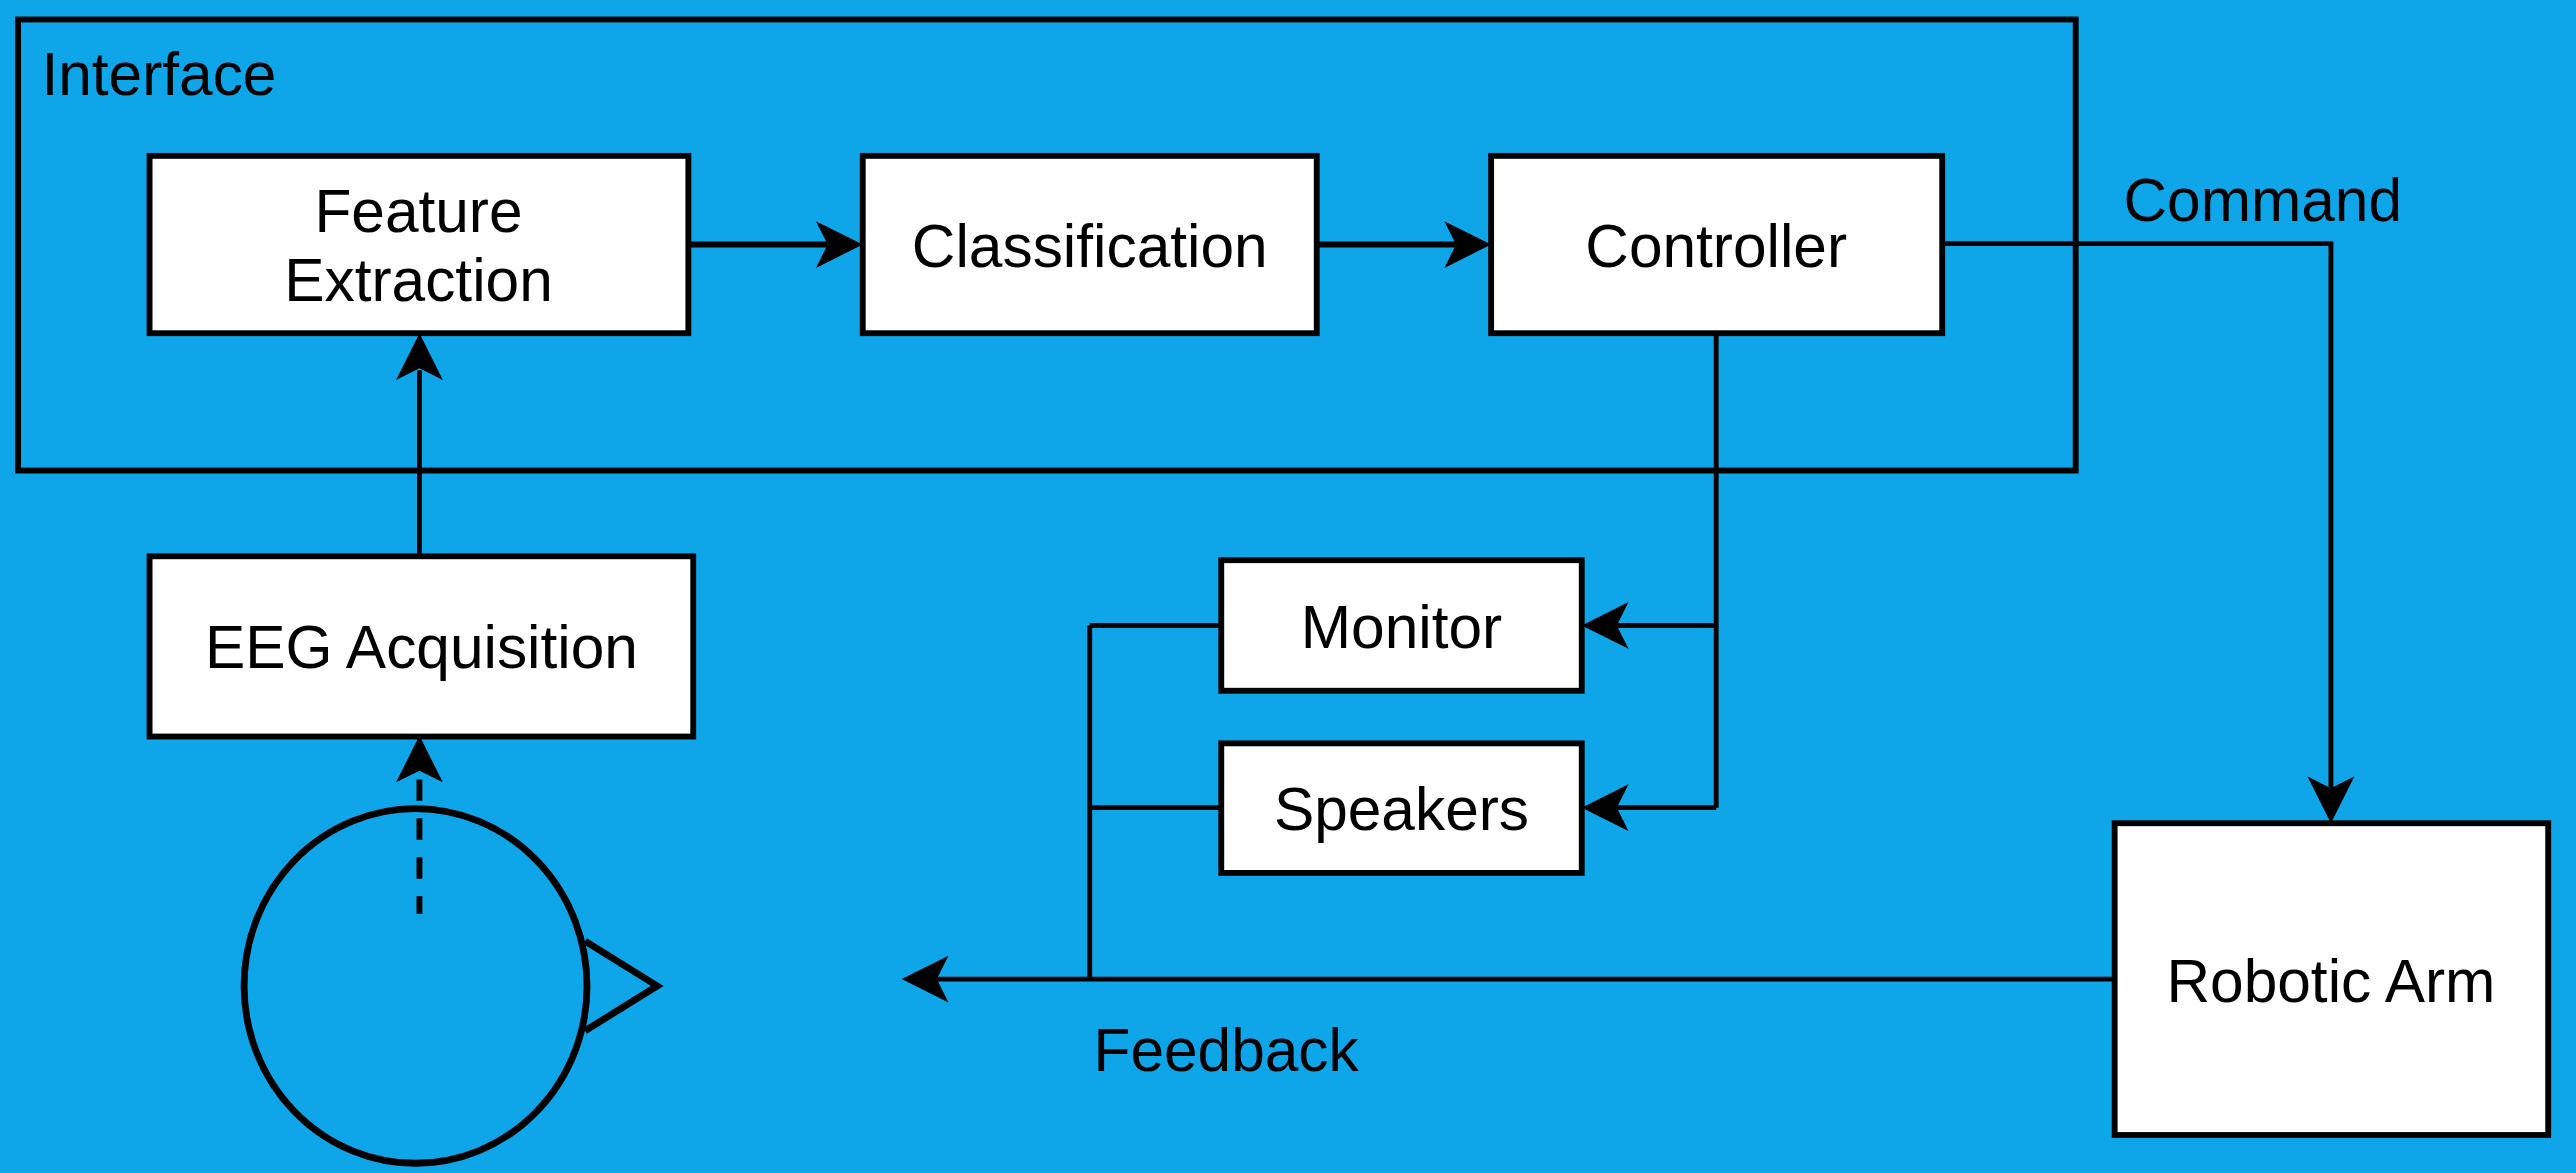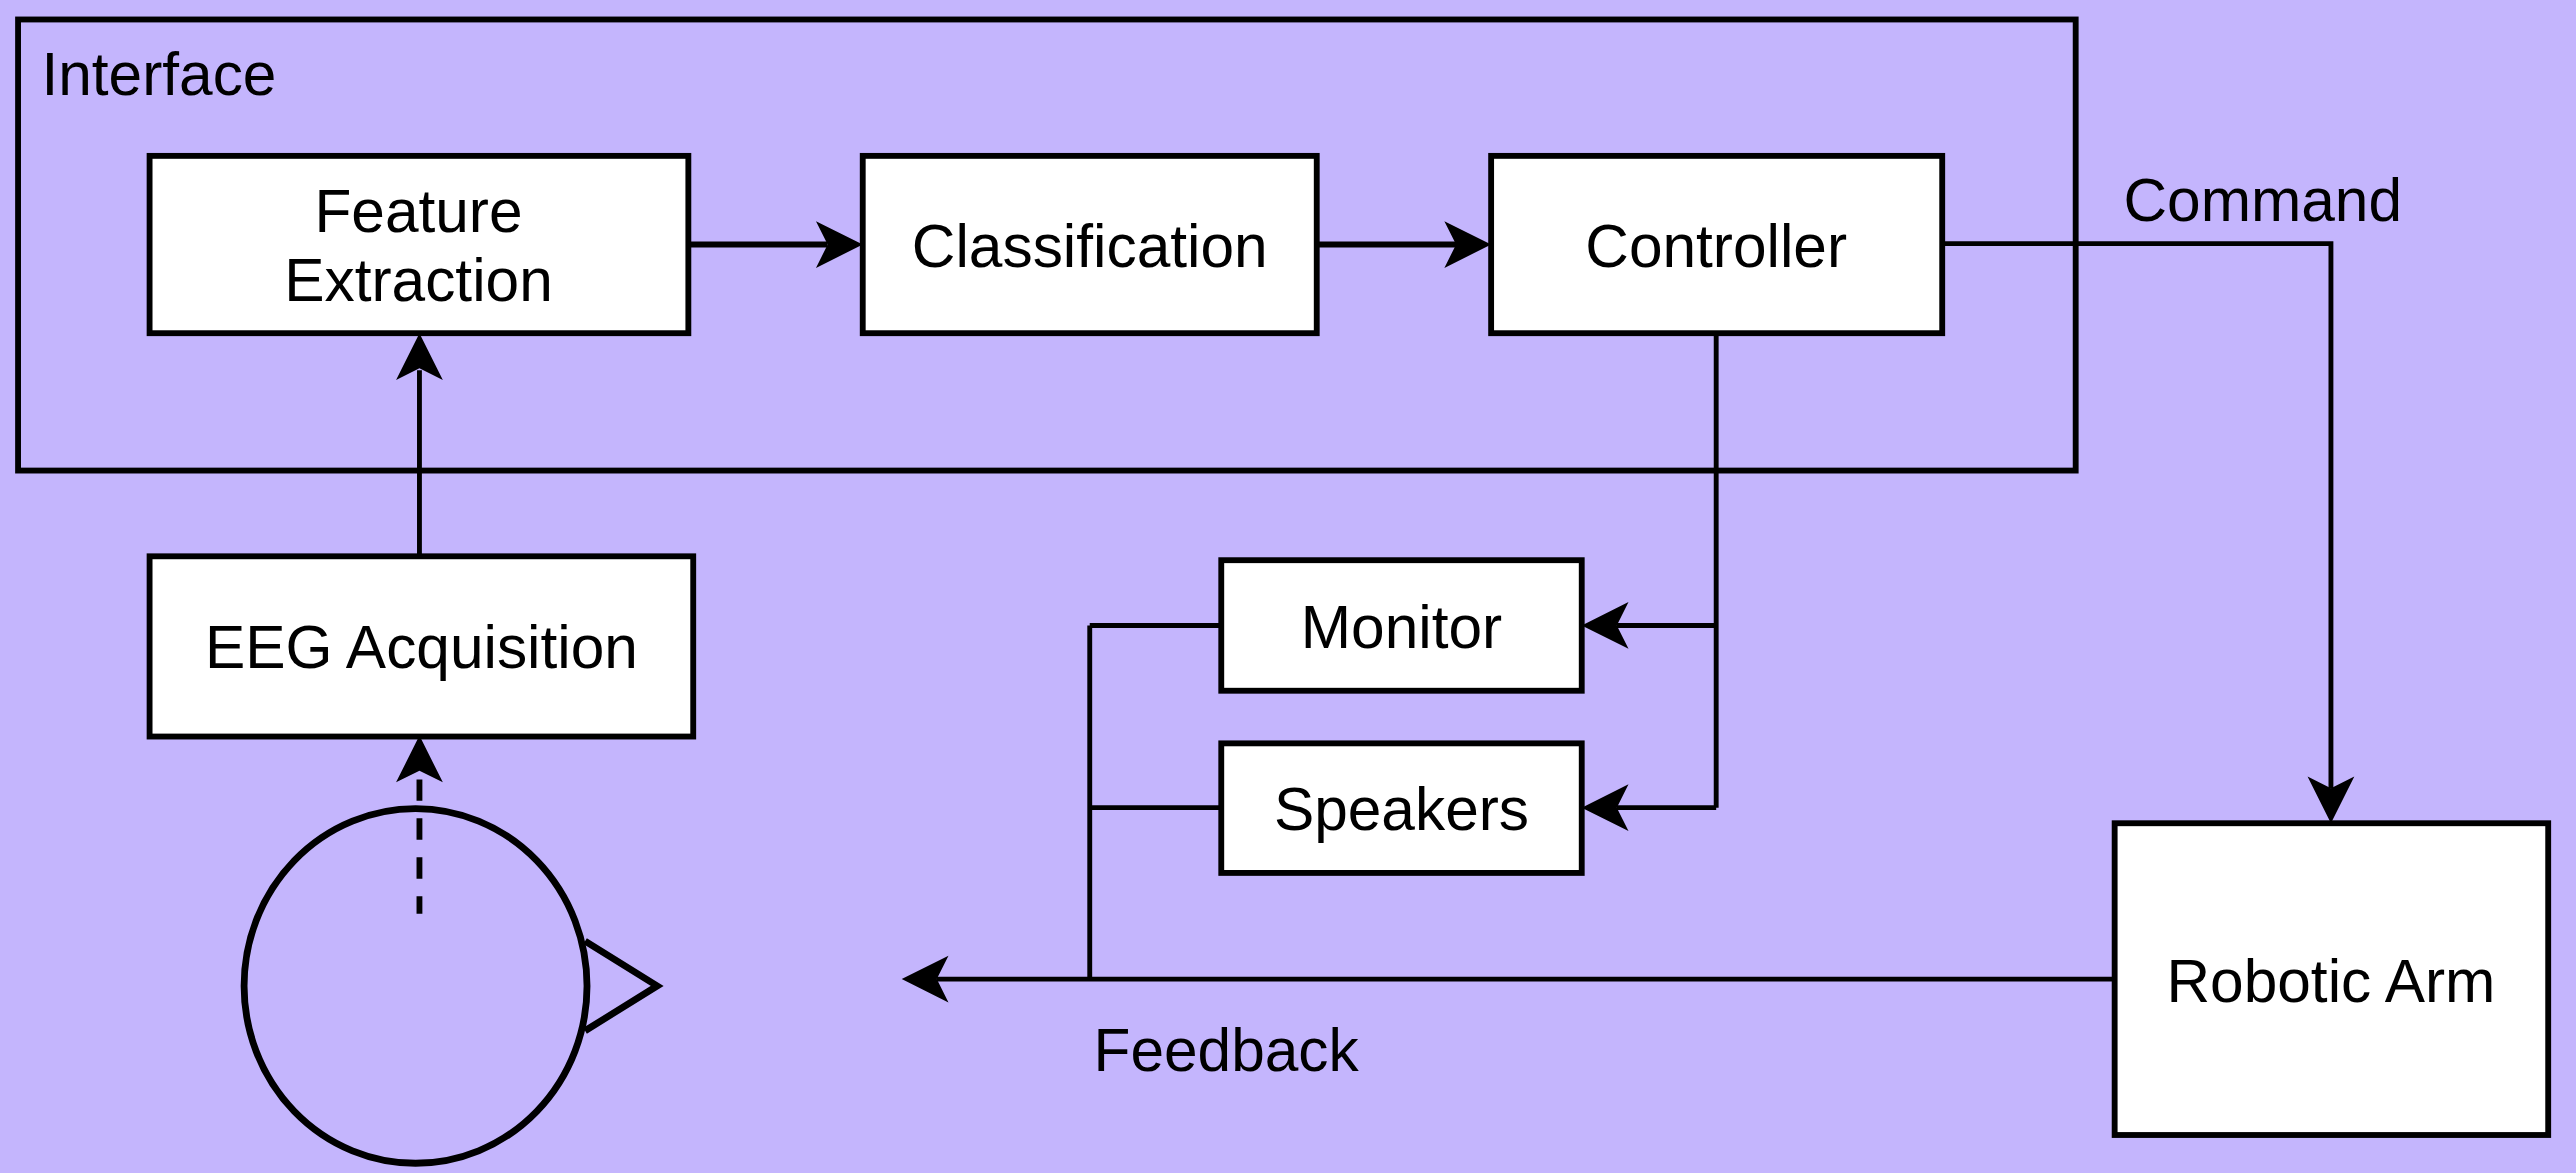--- a/index.html
+++ b/index.html
@@ -3,21 +3,21 @@
 <meta charset="utf-8">
 <style>
   html, body {
     margin: 0;
     padding: 0;
     background: #ffffff;
   }
   .stage {
     width: 2576px;
     height: 1173px;
-    background: #c4b5fd;
+    background: #0ea5e9;
     position: relative;
     font-family: "Liberation Sans", sans-serif;
   }
   svg { display: block; }
   .node-rect {
     fill: #ffffff;
     stroke: #000000;
     stroke-width: 6;
   }
   .container-rect {

